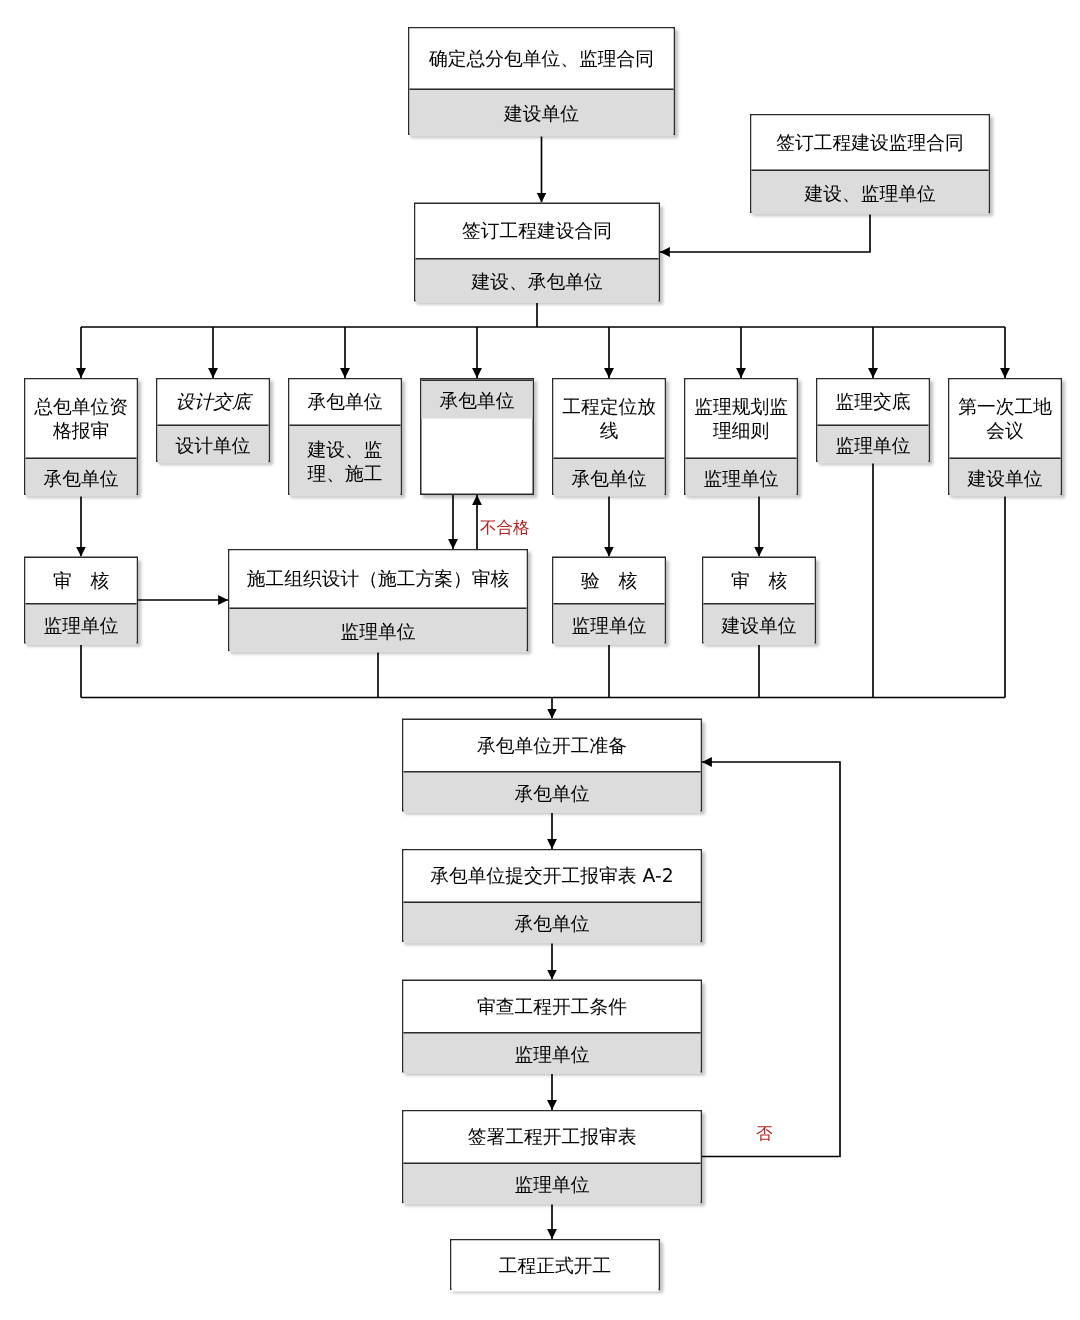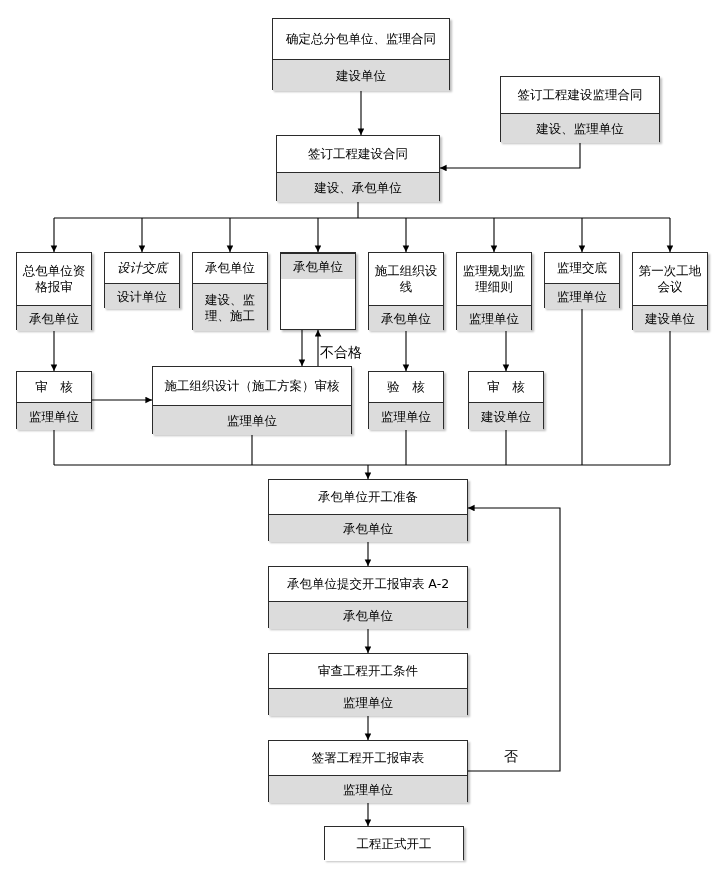--- a/index.html
+++ b/index.html
@@ -36,22 +36,22 @@
     display:flex;align-items:center;justify-content:center;
     text-align:center;
     font-size:12.5px;
     color:#000;
     line-height:1.25;
     padding:2px 3px;
   }
   .node.single .top{height:100%;}
   .label{
     position:absolute;
-    font-size:14px;
-    color:#000000;
+    font-size:11px;
+    color:#b91c1c;
     white-space:nowrap;
   }
 </style>
 </head>
 <body>
 
 <div id="canvas">
 
   <svg class="lines" viewBox="0 0 720 880">
     <defs>
@@ -130,21 +130,21 @@
         <div class="bot" style="height: 26px;">设计单位</div>
       </div>
       <div class="node" style="left: 192px; top: 252px; width: 76px; height: 78px;">
         <div class="top" style="height: 30px;">承包单位</div>
         <div class="bot" style="height: 48px;">建设、监理、施工</div>
       </div>
       <div class="node" style="left: 280px; top: 252px; width: 76px; height: 78px;">
         <div class="bot" style="height: 26px;">承包单位</div>
       </div>
       <div class="node" style="left: 368px; top: 252px; width: 76px; height: 78px;">
-        <div class="top" style="height: 52px;">施工组织设　线</div>
+        <div class="top" style="height: 52px;">工程定位放　线</div>
         <div class="bot" style="height: 26px;">承包单位</div>
       </div>
       <div class="node" style="left: 456px; top: 252px; width: 76px; height: 78px;">
         <div class="top" style="height: 52px;">监理规划监理细则</div>
         <div class="bot" style="height: 26px;">监理单位</div>
       </div>
       <div class="node" style="left: 544px; top: 252px; width: 76px; height: 56px;">
         <div class="top" style="height: 30px;">监理交底</div>
         <div class="bot" style="height: 26px;">监理单位</div>
       </div>
@@ -177,21 +177,21 @@
         <div class="bot" style="height: 28px;">承包单位</div>
       </div>
       <div class="node" style="left: 268px; top: 653px; width: 200px; height: 62px;">
         <div class="top" style="height: 34px;">审查工程开工条件</div>
         <div class="bot" style="height: 28px;">监理单位</div>
       </div>
       <div class="node" style="left: 268px; top: 740px; width: 200px; height: 62px;">
         <div class="top" style="height: 34px;">签署工程开工报审表</div>
         <div class="bot" style="height: 28px;">监理单位</div>
       </div>
-      <div class="node single" style="left: 300px; top: 826px; width: 140px; height: 34px; margin-left: 24px;">
+      <div class="node single" style="left: 300px; top: 826px; width: 140px; height: 34px;">
         <div class="top" style="height: 34px;">工程正式开工</div>
       </div>
     </div>
 
   <div id="labels-host">
       <div class="label" style="left: 320px; top: 344px;">不合格</div>
       <div class="label" style="left: 504px; top: 748px;">否</div>
     </div>
 </div>
 

